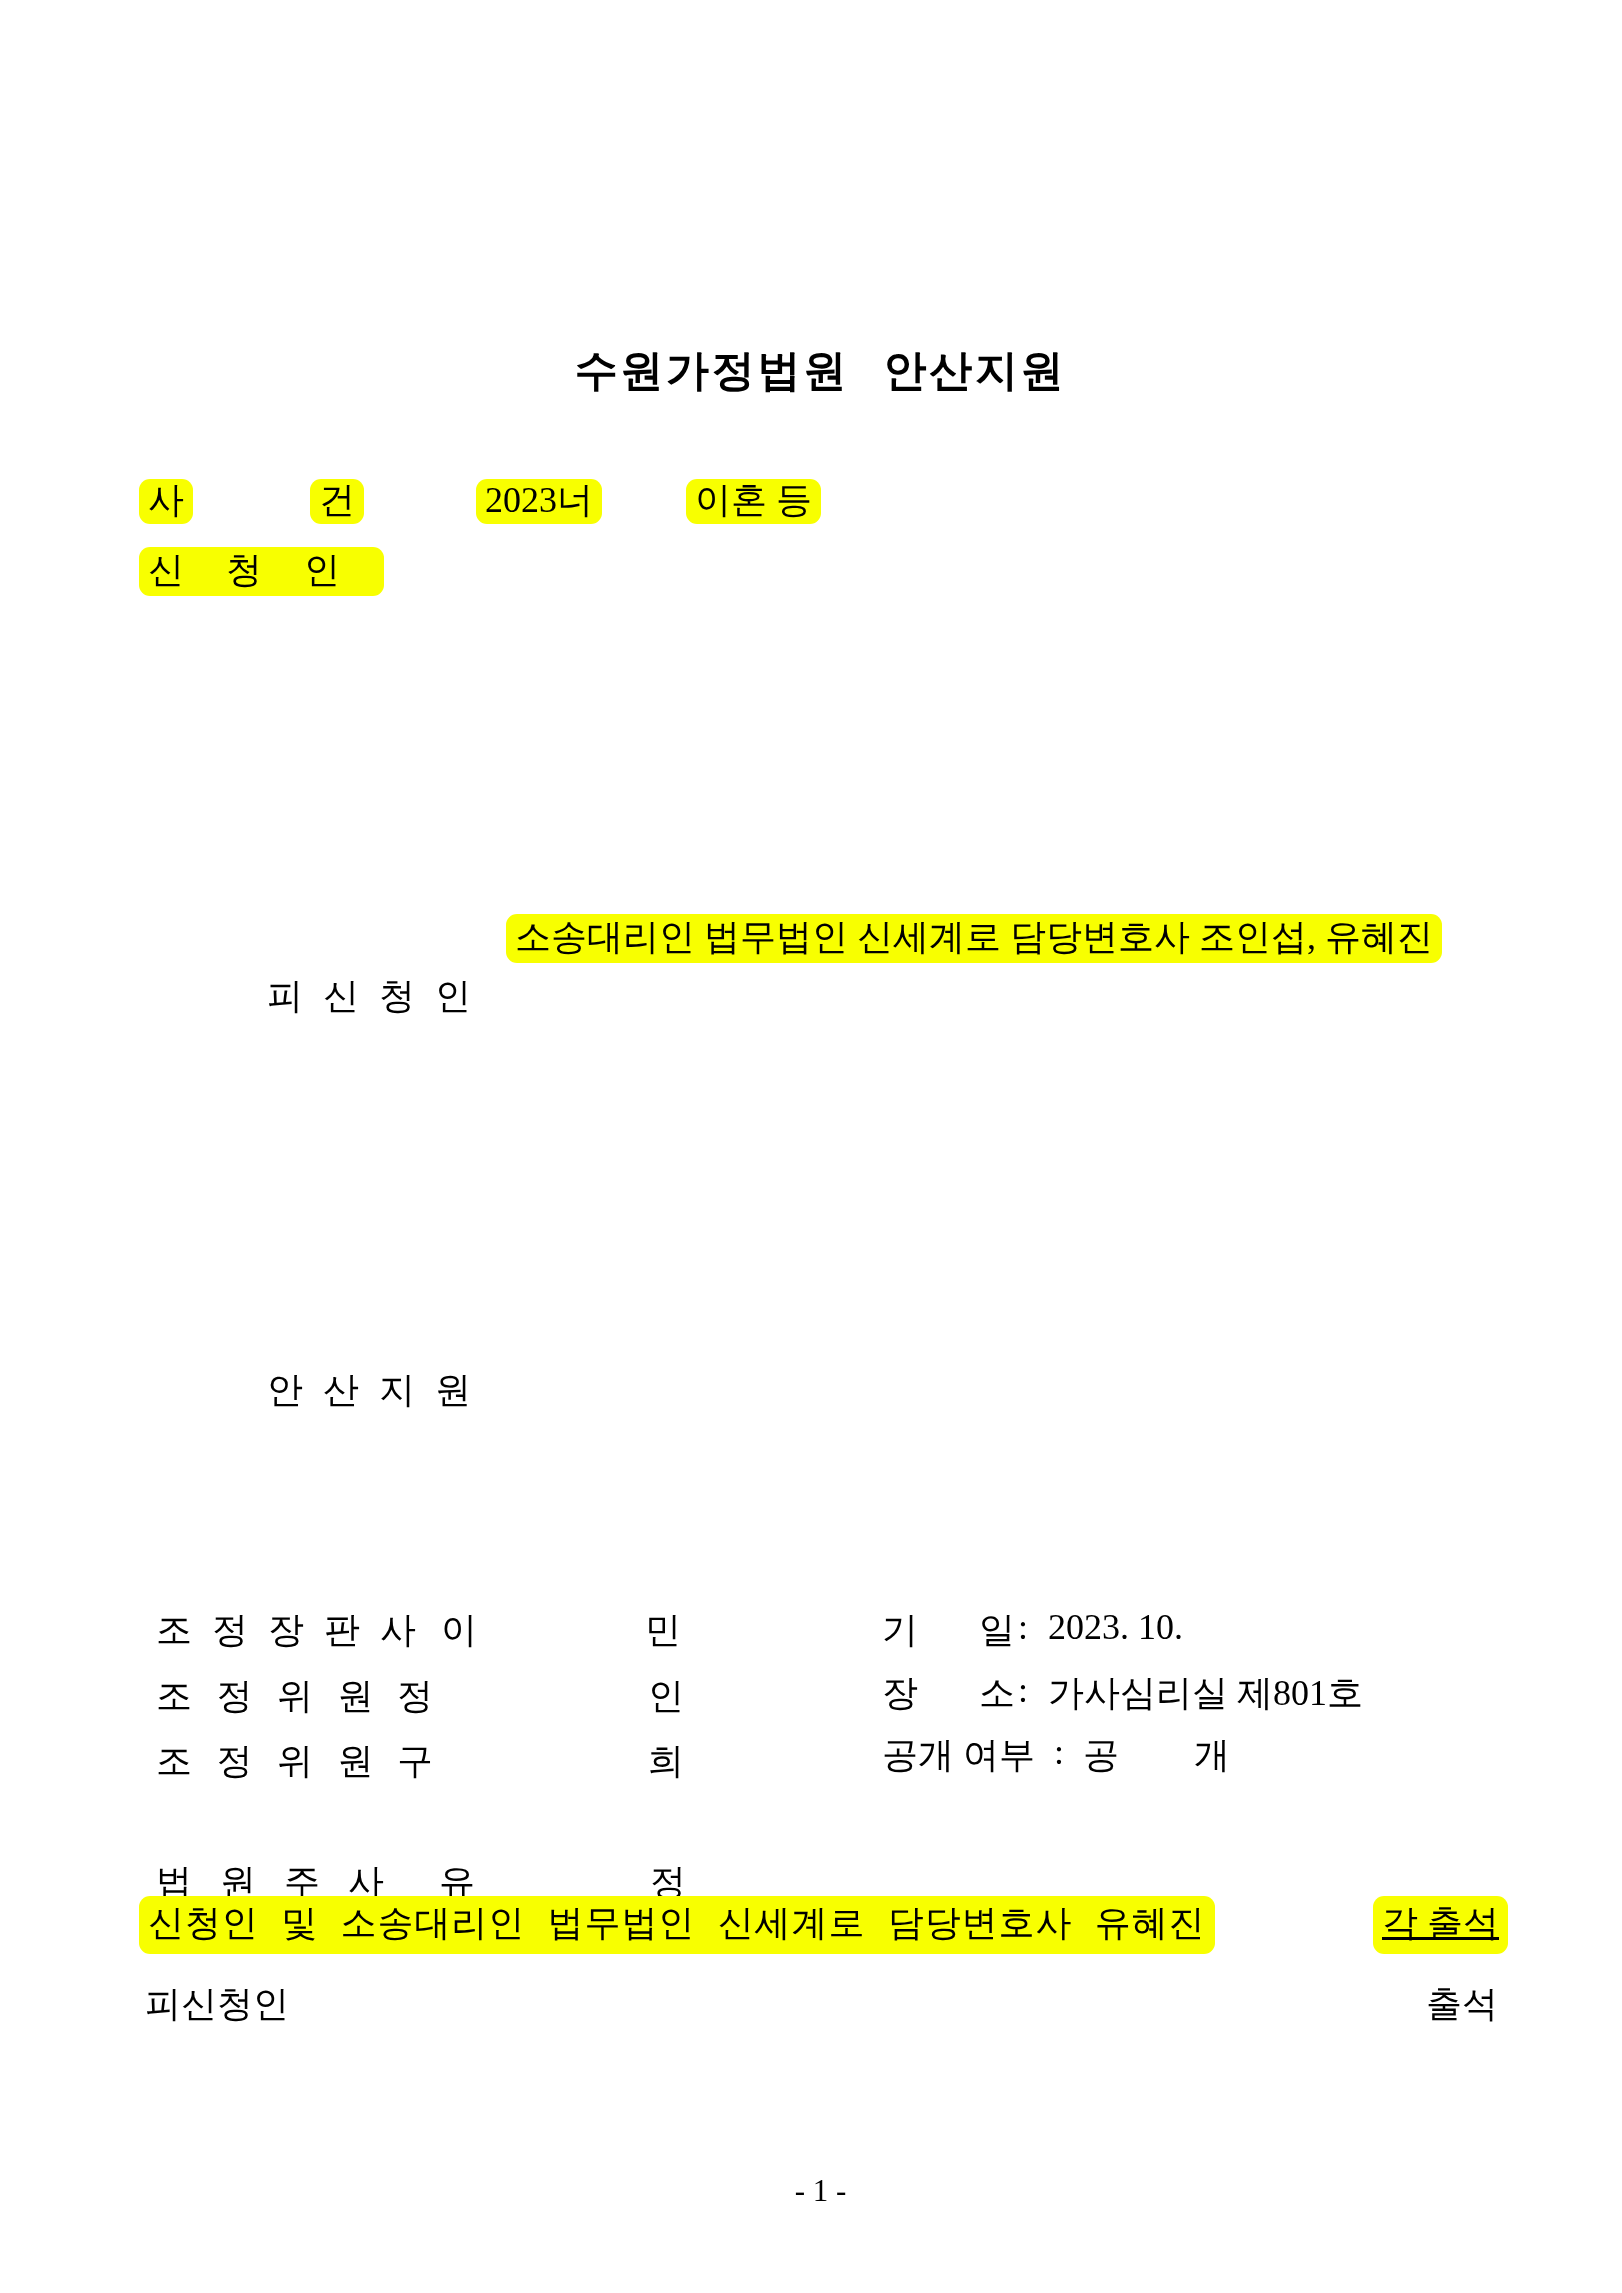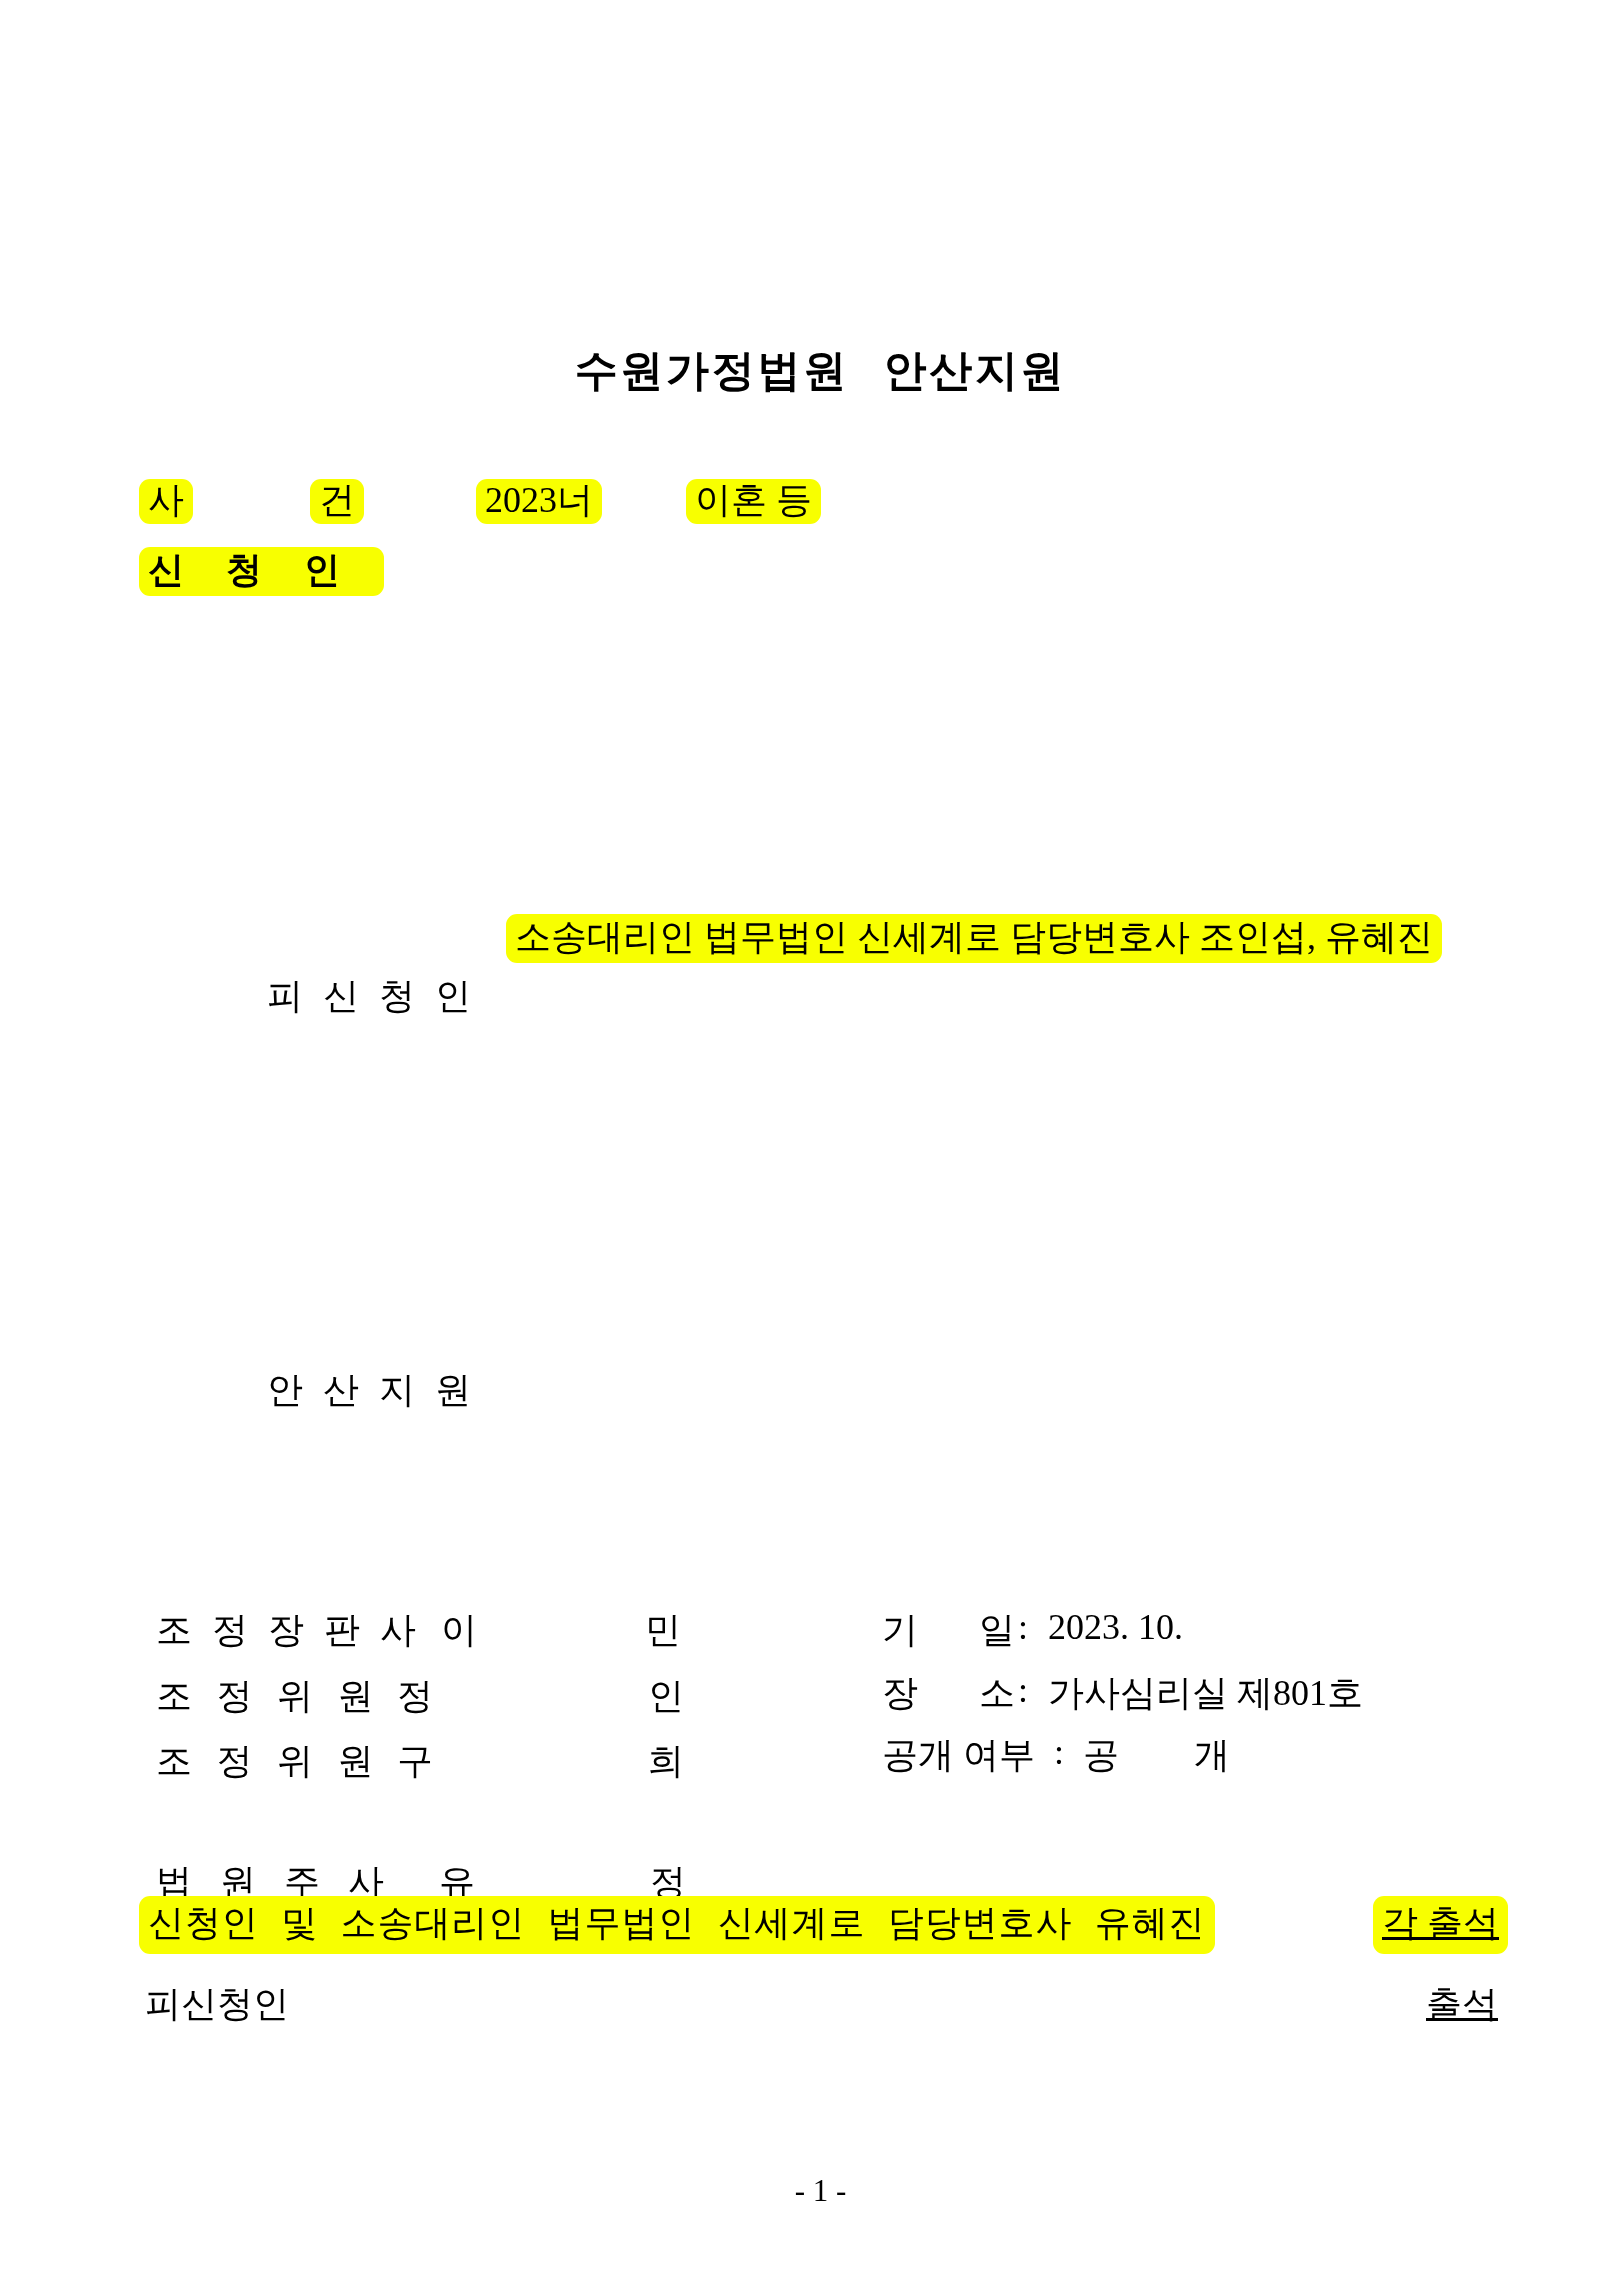--- a/index.html
+++ b/index.html
@@ -38,21 +38,21 @@
   .body-text { font-size:36px; line-height:1; }
 
   .case-line { position:absolute; top:479px; left:0; width:100%; height:51px; }
   .case-line span { position:absolute; top:0; white-space:pre; }
   .case-label-1 { left:139px; }
   .case-label-2 { left:310px; }
   .case-number  { left:476px; }
   .case-name    { left:686px; }
 
   .applicant-line { position:absolute; top:552px; left:139px; }
-  .applicant-line .hl { letter-spacing:42px; padding-right:1.8px; white-space:pre;font-weight:bold; }
+  .applicant-line .hl { letter-spacing:42px; padding-right:1.8px; white-space:pre; }
 
   .rep-line { position:absolute; top:883px; left:470px; white-space:pre; }
 
   .respondent-line { position:absolute; top:942px; left:151px; letter-spacing:20px; white-space:pre; }
   .principal-line  { position:absolute; top:1336px; left:151px; letter-spacing:20px; white-space:pre; }
 
   
   .panel-row { position:absolute; left:156px; width:600px; height:47px; font-size:36px; }
   .panel-row .role { letter-spacing:20px; white-space:pre; }
   .pr1 { top:1606px; }
@@ -83,21 +83,21 @@
   .sv2 { left:312px; }
 
   
   .att-line { position:absolute; left:0; width:100%; height:53px; font-size:36px; }
   .att1 { top:1896px; }
   .att2 { top:1980px; }
   .att-line span { position:absolute; top:0; white-space:pre; }
   .att1-text   { left:139px; letter-spacing:0.9px;font-family:Liberation Mono, monospace; }
   .att1-status { right:133px;text-decoration:underline; }
   .att2-text   { left:145px; }
-  .att2-status { right:143px;text-decoration:underline; }
+  .att2-status { right:143px; }
 
   .page-number {
     position:absolute; top:2173px; left:0; width:100%;
     text-align:center; font-size:31px; white-space:pre;
   }
 </style>
 </head>
 <body>
 
 <div class="page">

